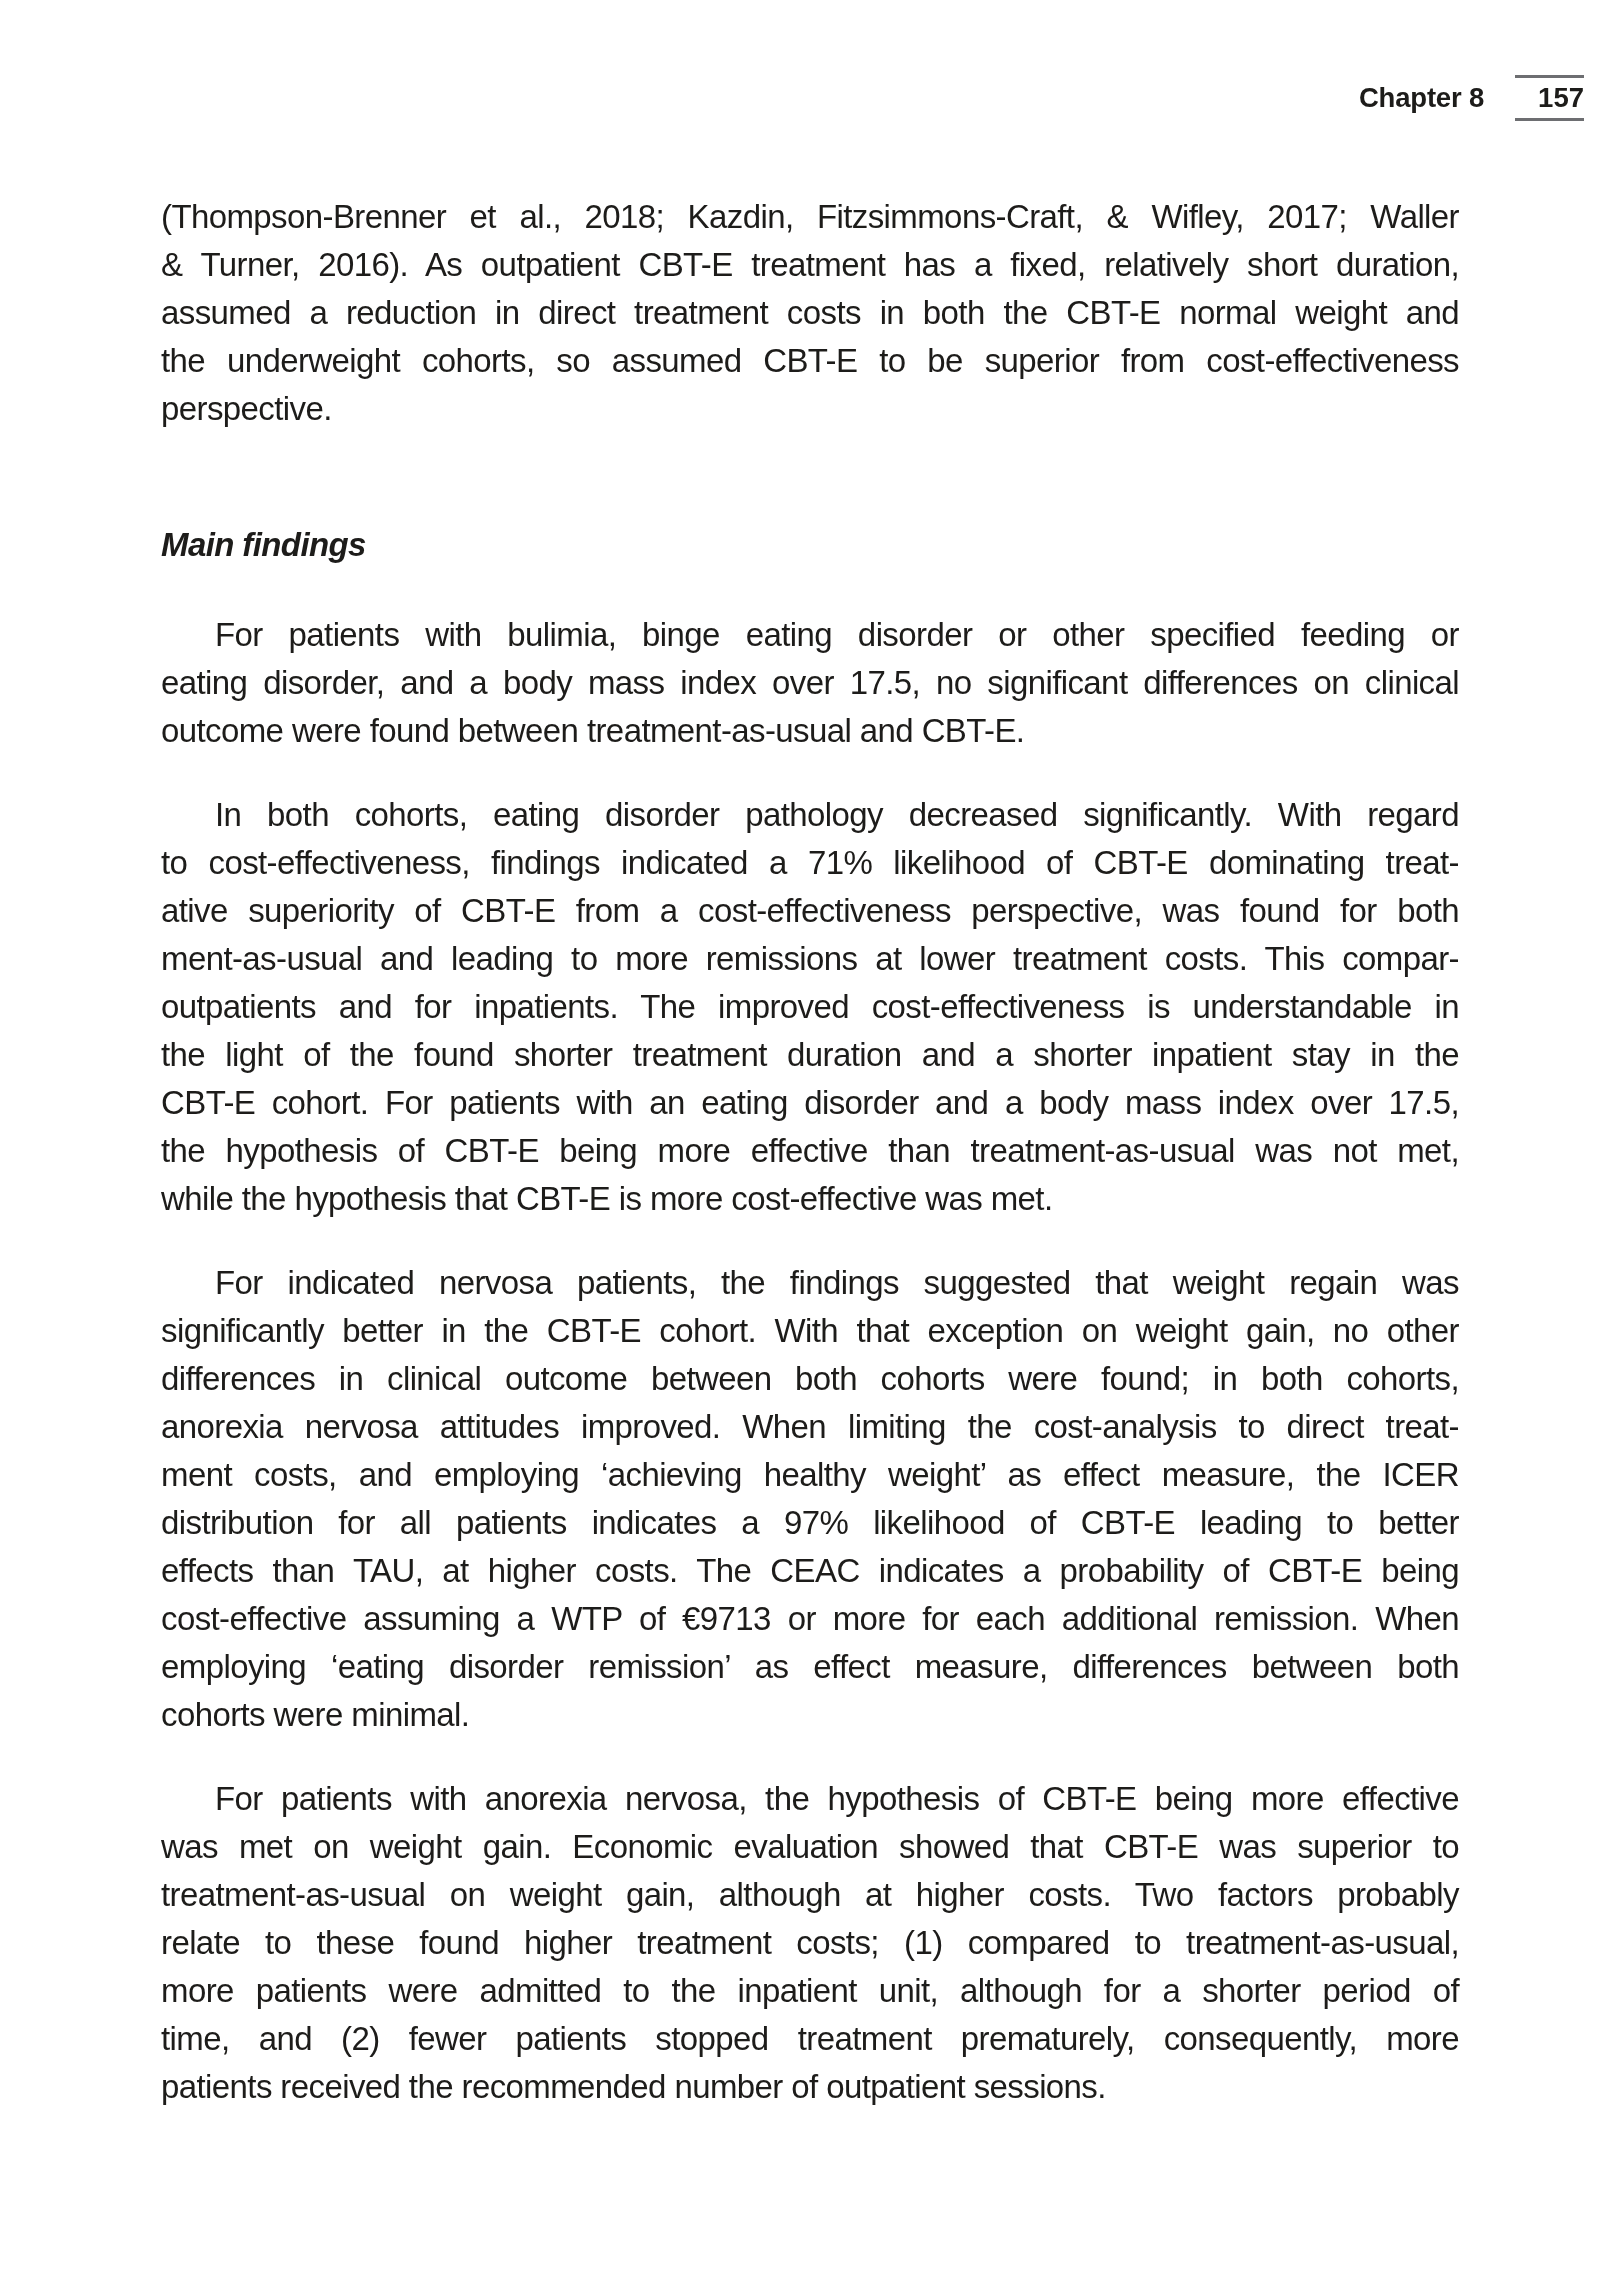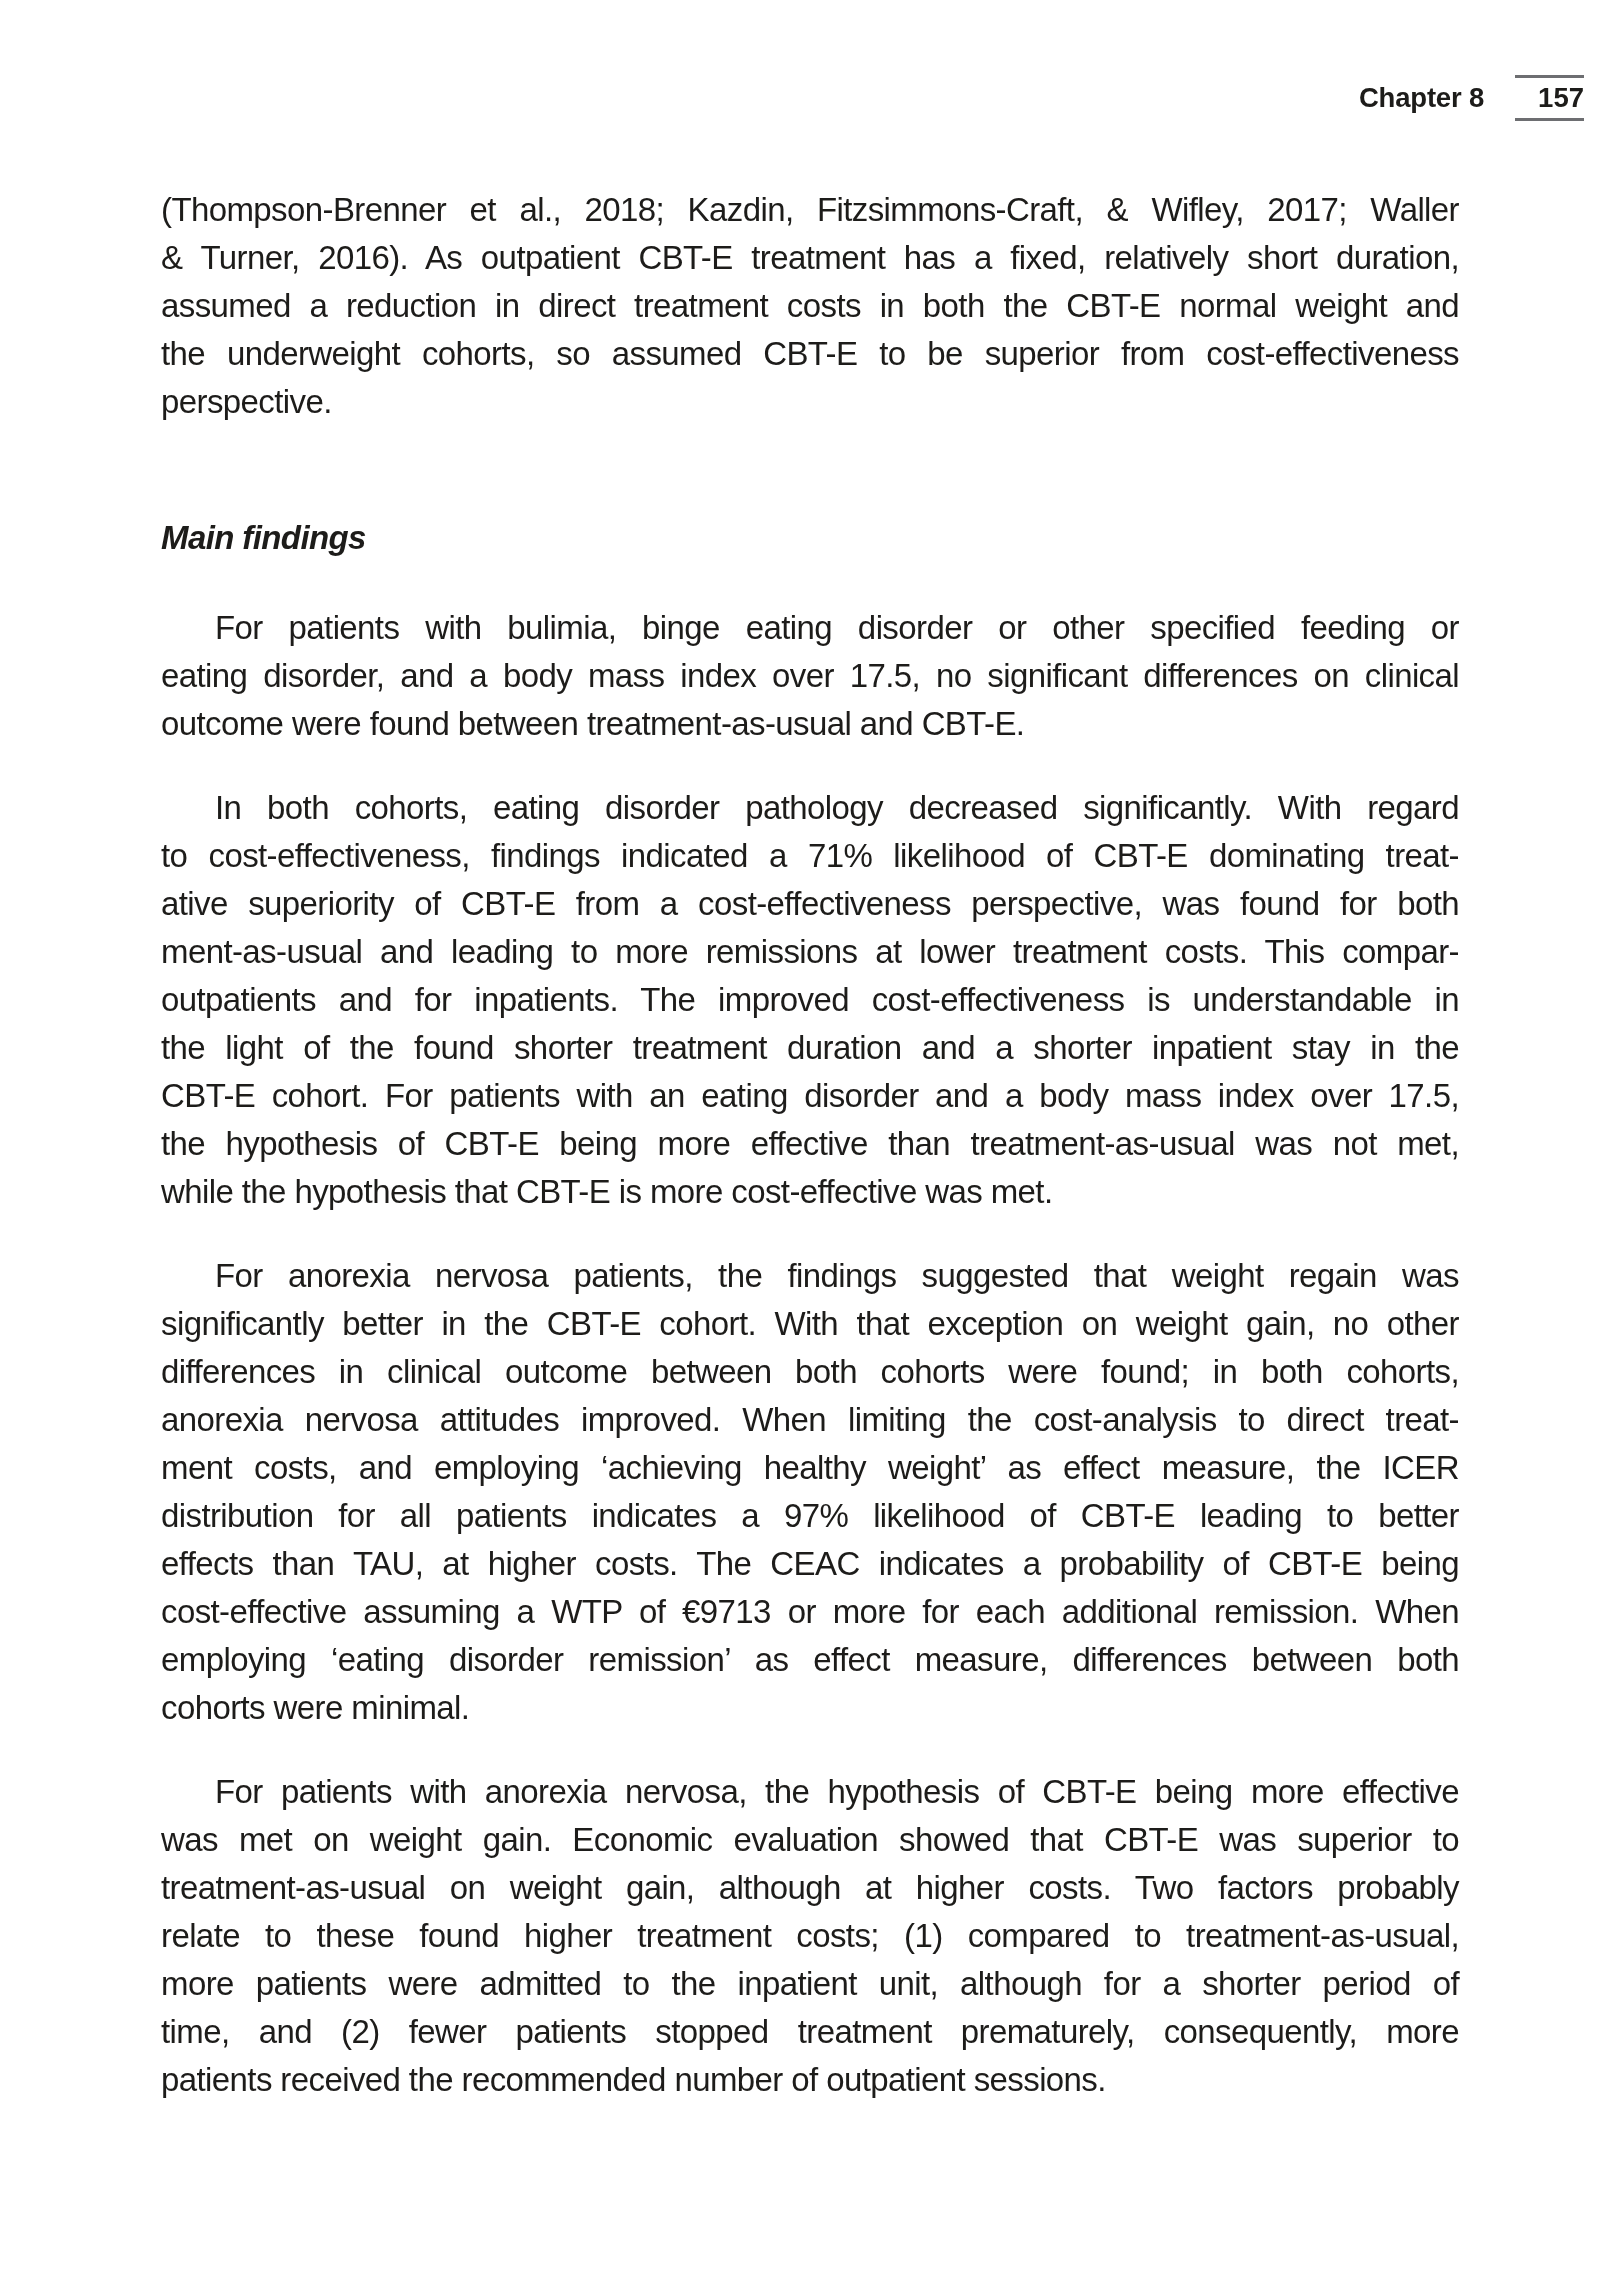--- a/index.html
+++ b/index.html
@@ -31,21 +31,21 @@
     border-top: 3.1px solid #6d6e71;
     border-bottom: 3.1px solid #6d6e71;
     text-align: right;
     padding: 3.8px 0 4.6px 0;
     font-weight: 700;
     font-size: 27.5px;
   }
   .content {
     position: absolute;
     left: 161px;
-    top: 186px;
+    top: 193px;
     width: 1298px;
     font-size: 33px;
     line-height: 48px;
     letter-spacing: -0.6px;
   }
   .para { margin: 0 0 36px 0; }
   .para .jline {
     text-align: justify;
     text-align-last: justify;
   }
@@ -91,21 +91,21 @@
         <div class="jline">to cost-effectiveness, findings indicated a 71% likelihood of CBT-E dominating treat-</div>
         <div class="jline">ative superiority of CBT-E from a cost-effectiveness perspective, was found for both</div>
         <div class="jline">ment-as-usual and leading to more remissions at lower treatment costs. This compar-</div>
         <div class="jline">outpatients and for inpatients. The improved cost-effectiveness is understandable in</div>
         <div class="jline">the light of the found shorter treatment duration and a shorter inpatient stay in the</div>
         <div class="jline">CBT-E cohort. For patients with an eating disorder and a body mass index over 17.5,</div>
         <div class="jline">the hypothesis of CBT-E being more effective than treatment-as-usual was not met,</div>
         <div class="jline last">while the hypothesis that CBT-E is more cost-effective was met.</div>
       </div>
       <div class="para indent">
-        <div class="jline">For anorexia nervosa patients, the findings suggested that weight regain was</div>
+        <div class="jline">For indicated nervosa patients, the findings suggested that weight regain was</div>
         <div class="jline">significantly better in the CBT-E cohort. With that exception on weight gain, no other</div>
         <div class="jline">differences in clinical outcome between both cohorts were found; in both cohorts,</div>
         <div class="jline">anorexia nervosa attitudes improved. When limiting the cost-analysis to direct treat-</div>
         <div class="jline">ment costs, and employing ‘achieving healthy weight’ as effect measure, the ICER</div>
         <div class="jline">distribution for all patients indicates a 97% likelihood of CBT-E leading to better</div>
         <div class="jline">effects than TAU, at higher costs. The CEAC indicates a probability of CBT-E being</div>
         <div class="jline">cost-effective assuming a WTP of €9713 or more for each additional remission. When</div>
         <div class="jline">employing ‘eating disorder remission’ as effect measure, differences between both</div>
         <div class="jline last">cohorts were minimal.</div>
       </div>

